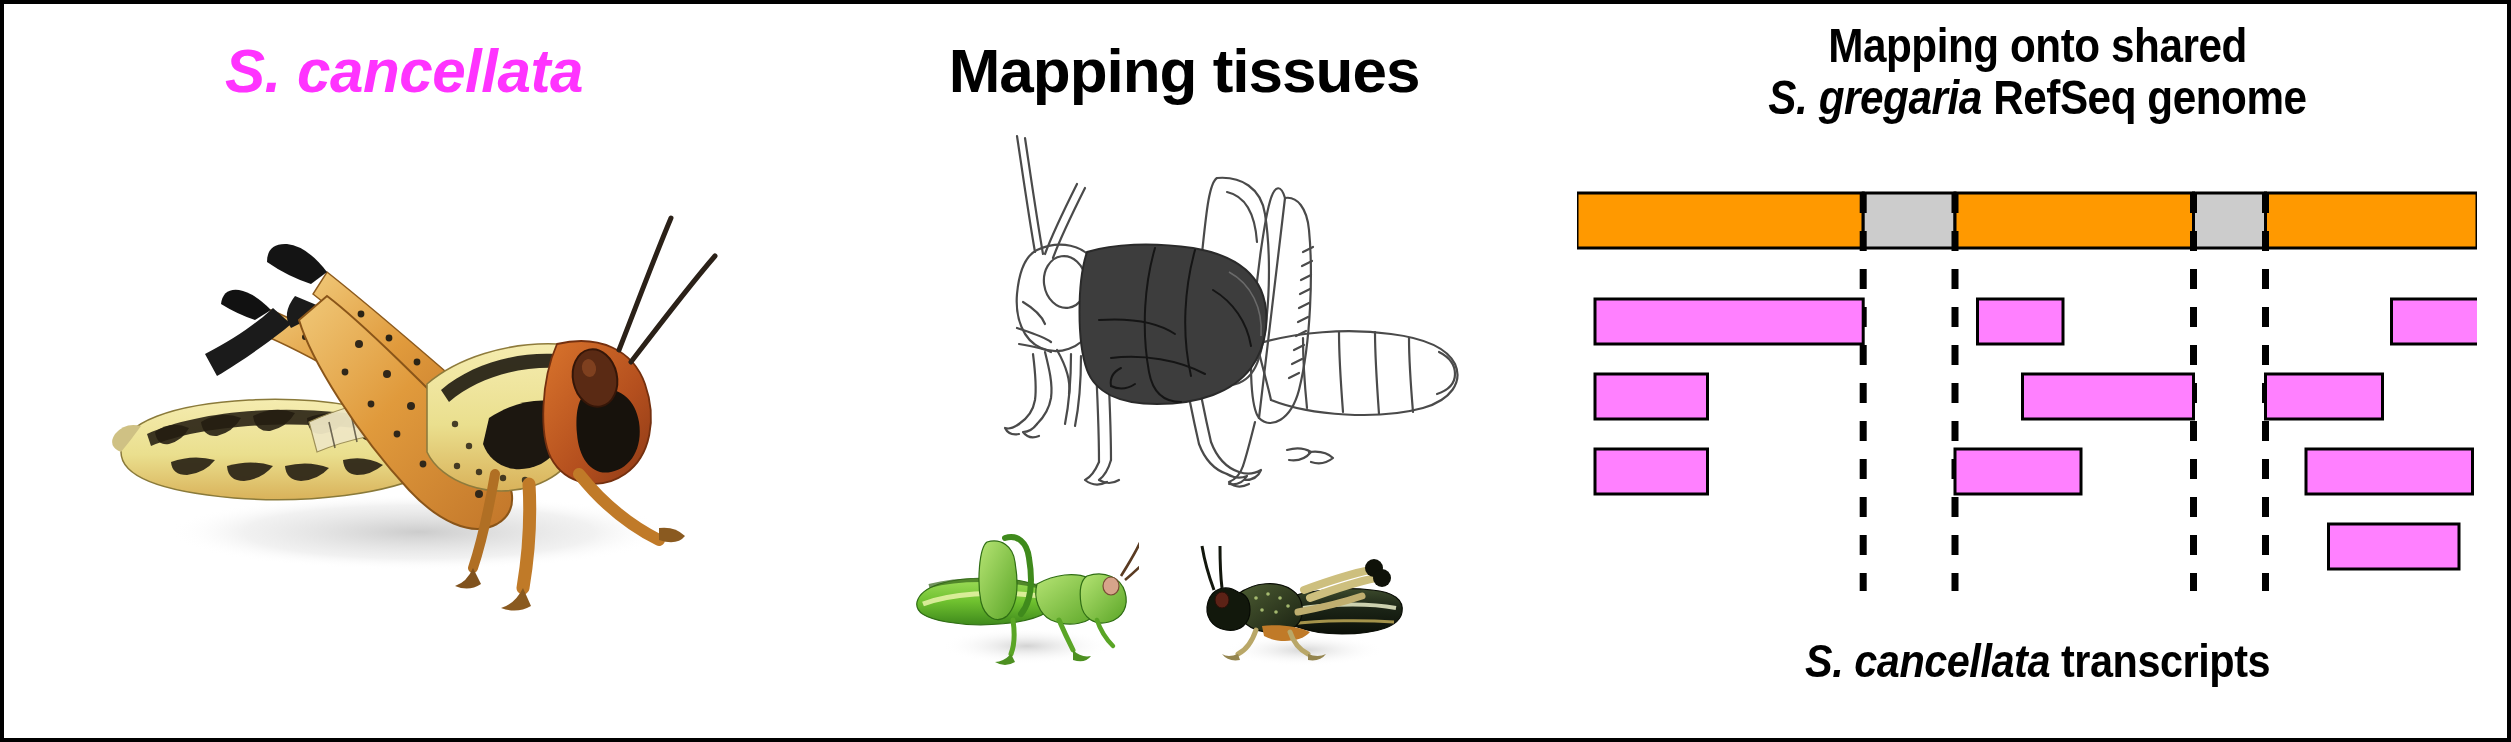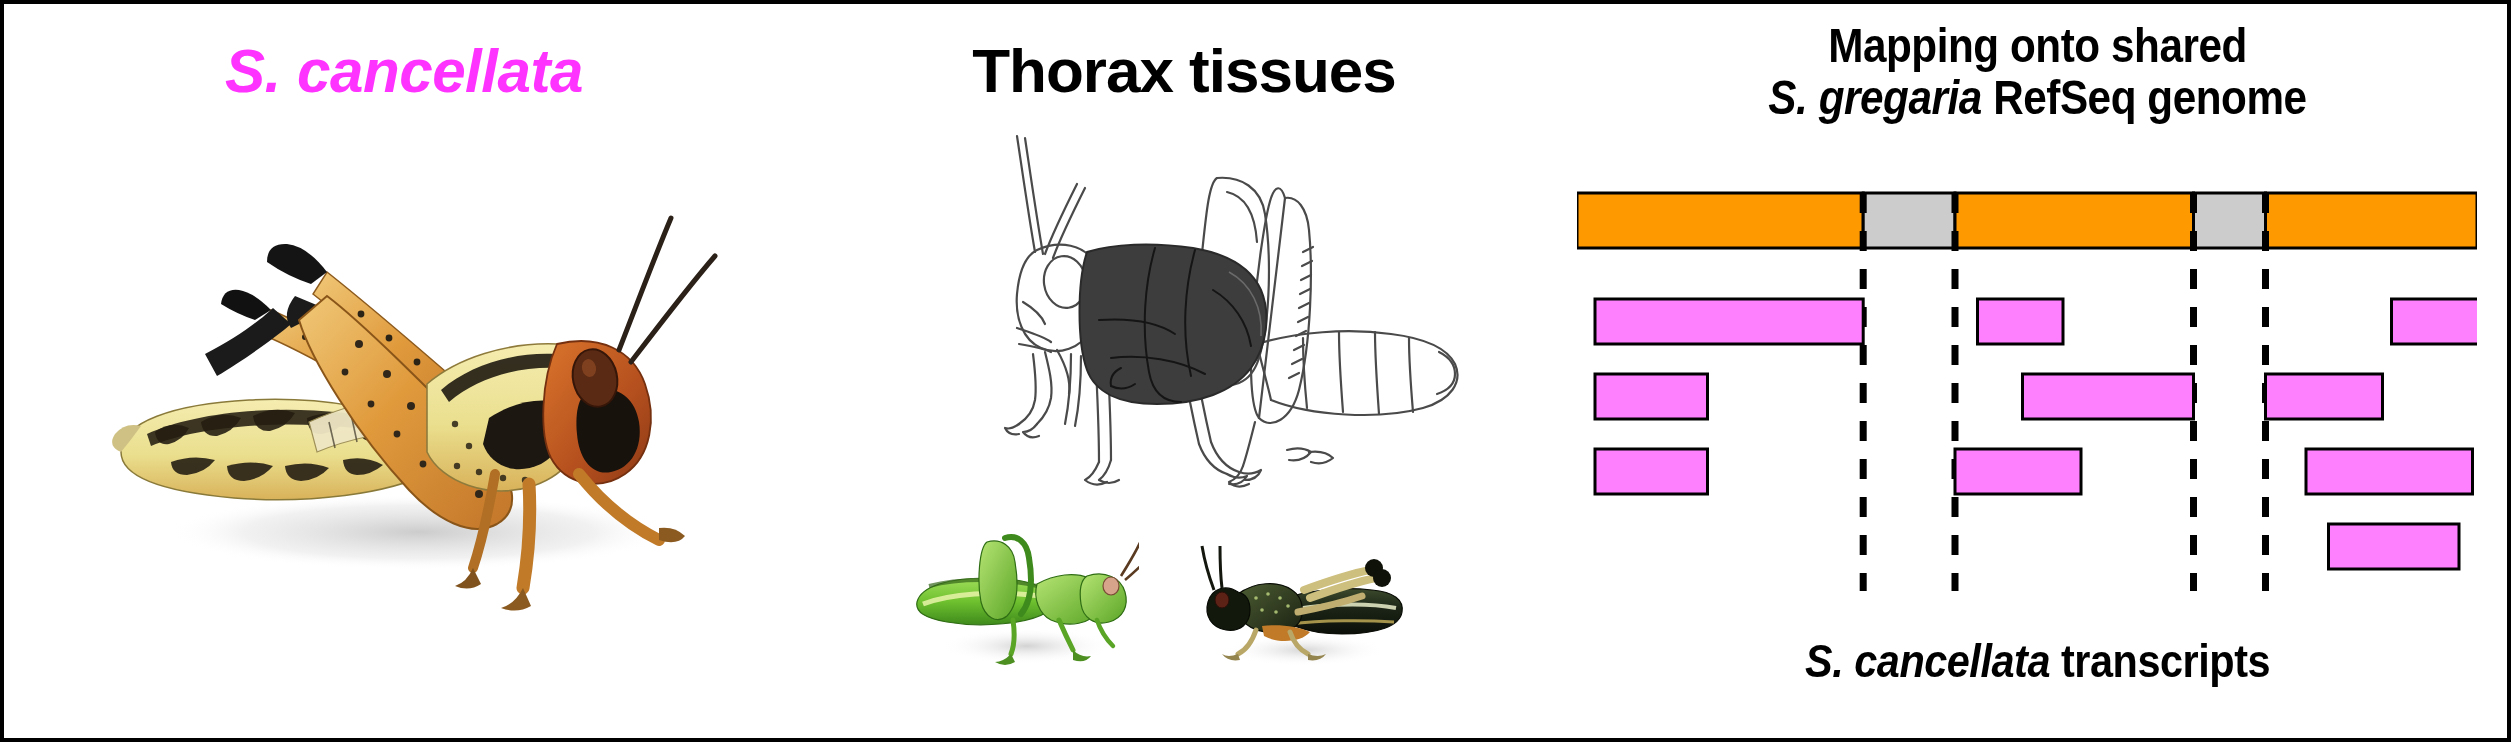--- a/index.html
+++ b/index.html
@@ -232,21 +232,21 @@
         <path d="M520,352 C544,382 572,404 600,418" stroke="#c07a28" stroke-width="12" fill="none" stroke-linecap="round"></path>
         <path d="M600,418 q18,6 26,-4 q-10,-10 -26,-8 Z" fill="#8a5a20"></path>
         <path d="M436,352 C430,386 424,416 414,446" stroke="#b06f24" stroke-width="10" fill="none" stroke-linecap="round"></path>
         <path d="M414,446 q-6,14 -18,18 q14,6 26,-2" fill="#80521d"></path>
       </svg>
     </div>
   </div>
 
   <div class="panel" id="panel-tissue">
 
-    <div class="title" id="tissue-title">Thorax tissues</div>
+    <div class="title" id="tissue-title">Mapping tissues</div>
 
     <div class="art" id="thorax-line">
       <svg viewBox="0 0 610 360" width="610" height="360" aria-hidden="true">
         <g fill="none" stroke="#4a4a4a" stroke-width="2.2" stroke-linecap="round" stroke-linejoin="round">
 
           <path d="M118,4 C124,44 130,86 136,120"></path>
           <path d="M126,6 C132,46 138,88 144,122"></path>
           <path d="M178,52 C166,76 154,100 146,122"></path>
           <path d="M186,56 C174,80 162,104 154,126"></path>
 

